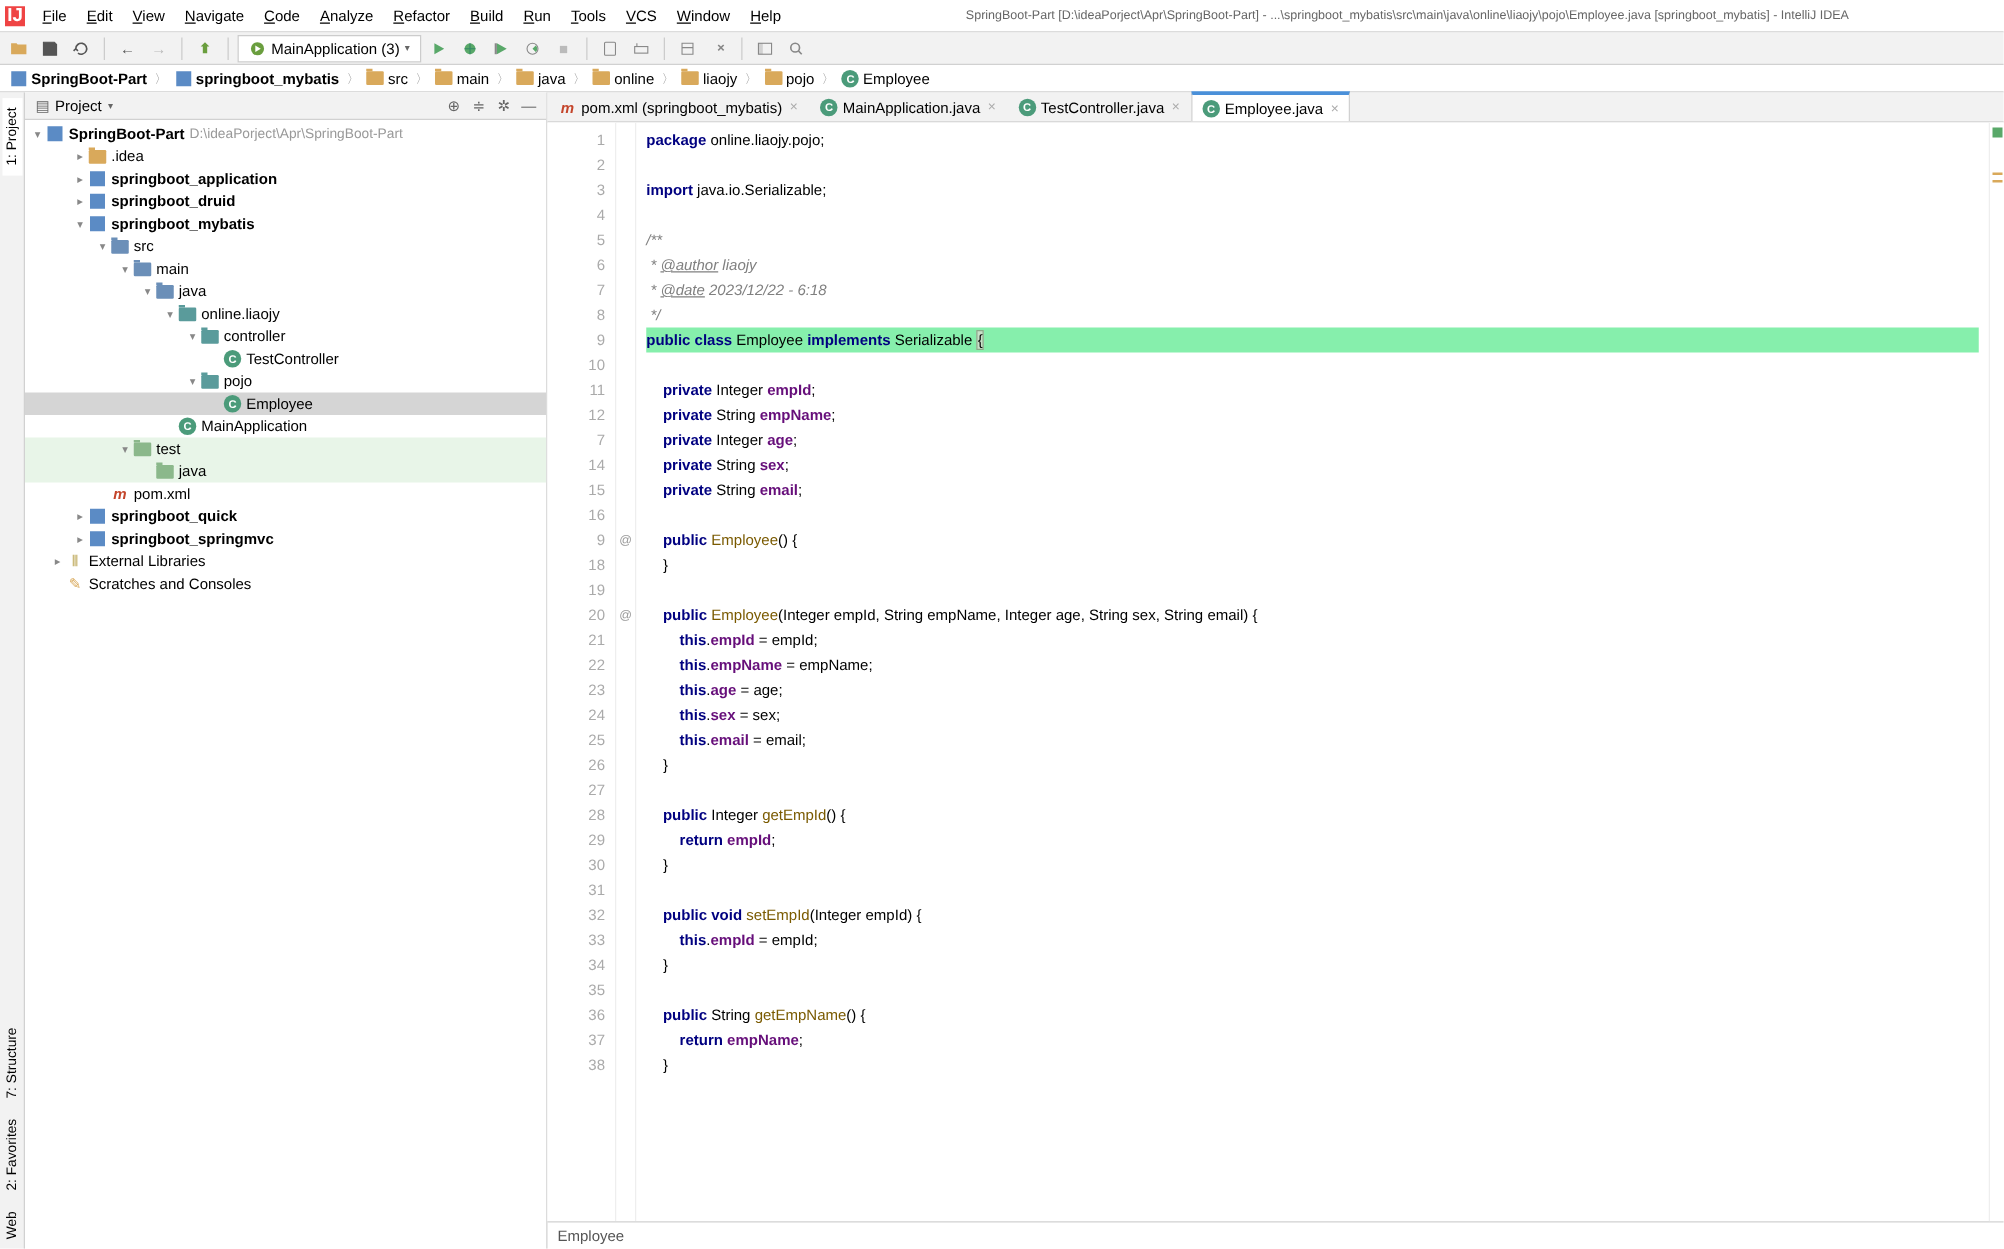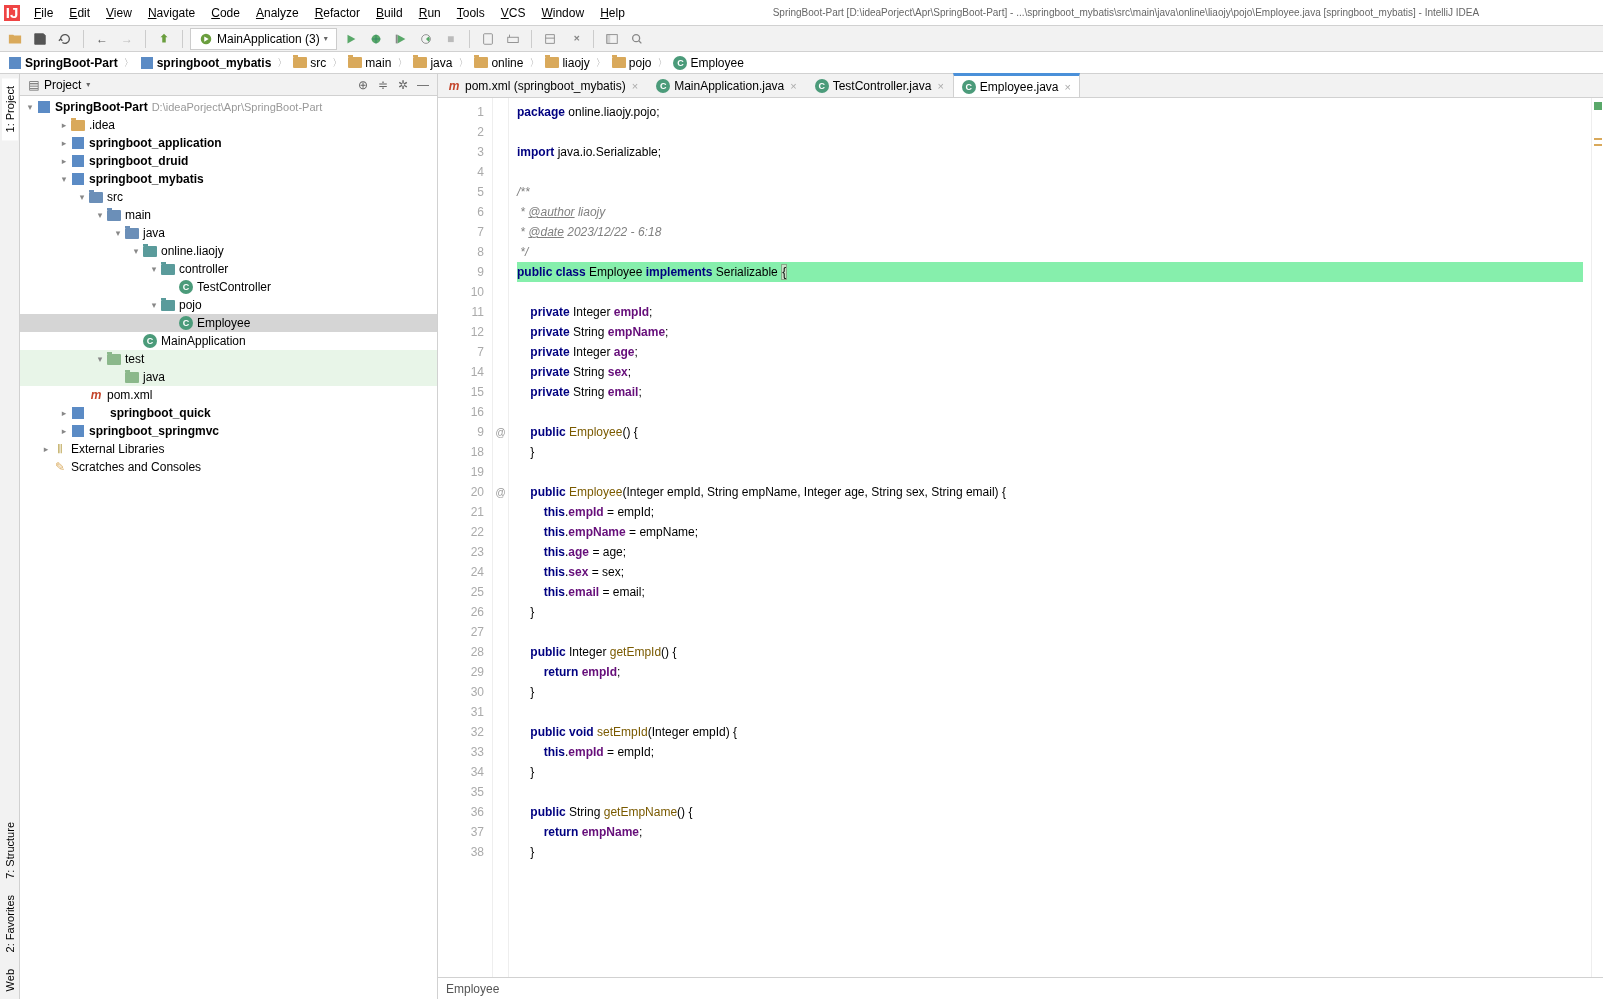--- a/index.html
+++ b/index.html
@@ -407,21 +407,21 @@
           <span class="ticon">
             <span style="color:#c4452b;font-weight:bold;font-style:italic">m</span>
           </span>
           <span class="label">pom.xml</span>
         </div>
         <div class="tree-row" style="padding-left: 38px;">
           <span class="arrow">▸</span>
           <span class="ticon">
             <span class="module-icon"></span>
           </span>
-          <span class="label" style="font-weight: bold; margin-left: 21px;">springboot_quick</span>
+          <span class="label" style="font-weight: bold;">springboot_quick</span>
         </div>
         <div class="tree-row" style="padding-left: 38px;">
           <span class="arrow">▸</span>
           <span class="ticon">
             <span class="module-icon"></span>
           </span>
           <span class="label" style="font-weight: bold;">springboot_springmvc</span>
         </div>
         <div class="tree-row" style="padding-left: 20px;">
           <span class="arrow">▸</span>

